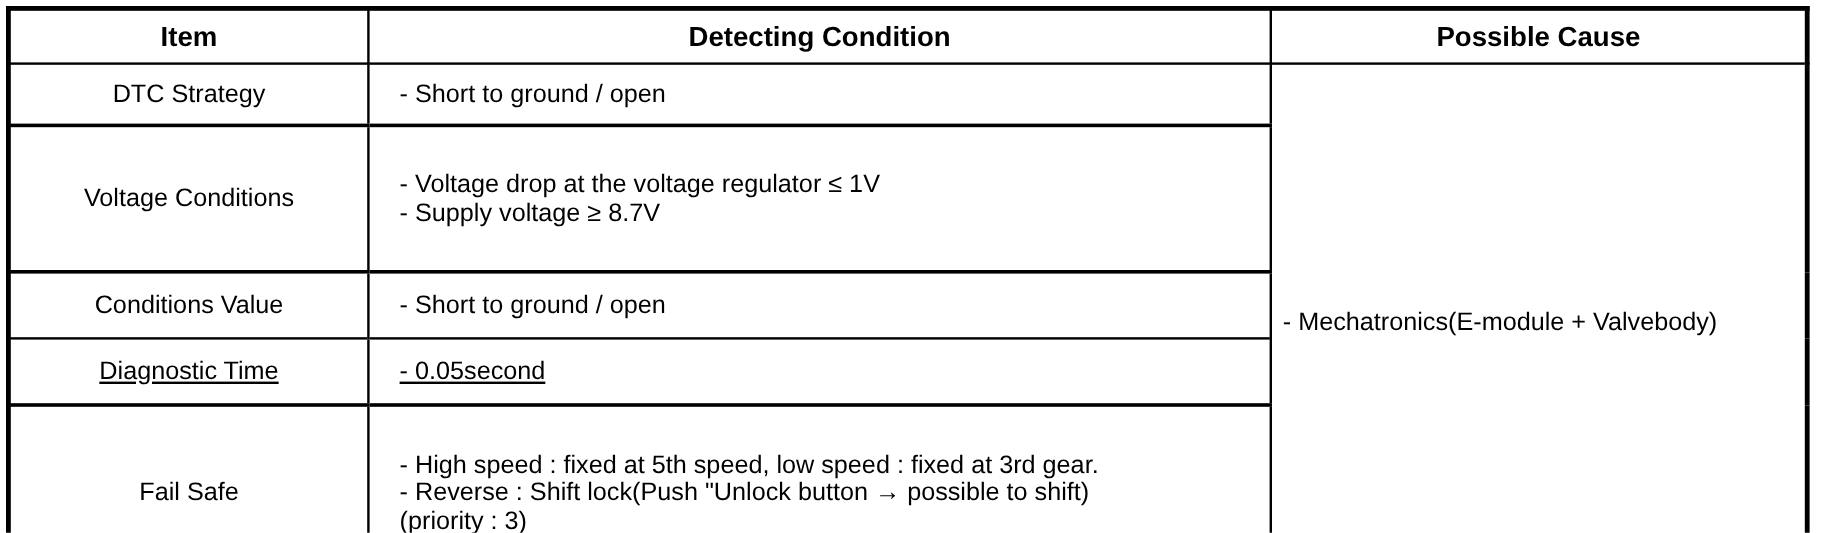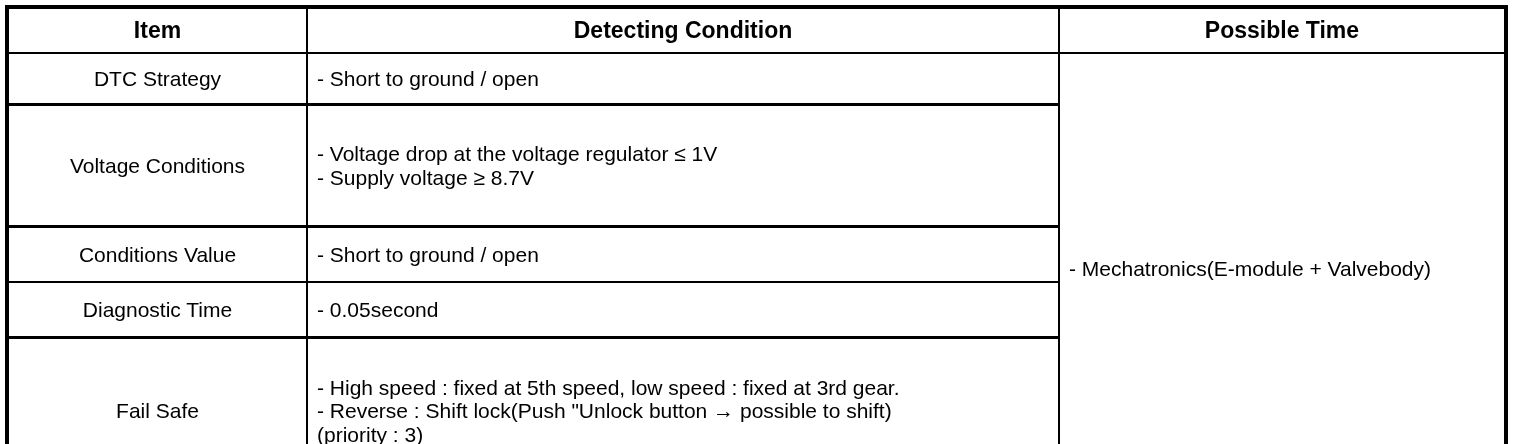--- a/index.html
+++ b/index.html
@@ -60,21 +60,21 @@
     text-align: center;
     vertical-align: middle;
     font-size: 21px;
     padding: 2px 4px;
   }
 
   td.cond-cell {
     text-align: left;
     vertical-align: middle;
     font-size: 21px;
-    padding: 4px 0 4px 9px;
+    padding: 4px 0 4px 25px;
     line-height: 1.12;
   }
 
   td.cause-cell {
     text-align: left;
     vertical-align: middle;
     font-size: 21px;
     padding: 4px 0 4px 9px;
     white-space: nowrap;
   }
@@ -83,41 +83,41 @@
   tr.row-dtc    td { height: 41px; }
   tr.row-enable td { height: 111px; }
   tr.row-thresh td { height: 45px; }
   tr.row-diag   td { height: 45px; }
   tr.row-fail   td { height: 136px; }
 
   
   tr.row-dtc    td { border-bottom-width: 3px; }
   tr.row-enable td { border-bottom-width: 3px; }
   tr.row-thresh td { border-bottom-width: 1px; }
-  tr.row-diag   td { border-bottom-width: 3px; }
+  tr.row-diag   td { border-bottom-width: 3px; text-decoration: underline; }
 
   .bullet-line { display: block; white-space: nowrap; }
 </style>
 </head>
 <body>
 
 <div id="page">
 
   <table class="dtc-table">
     <colgroup>
       <col class="c-item">
       <col class="c-cond">
       <col class="c-cause">
     </colgroup>
 
     <thead>
       <tr>
         <th class="hdr">Item</th>
         <th class="hdr">Detecting Condition</th>
-        <th class="hdr">Possible Time</th>
+        <th class="hdr">Possible Cause</th>
       </tr>
     </thead>
 
     <tbody>
 
       <tr class="row-dtc">
         <td class="item-cell">DTC Strategy</td>
         <td class="cond-cell">
           <span class="bullet-line">-  Short to ground / open</span>
         </td>

